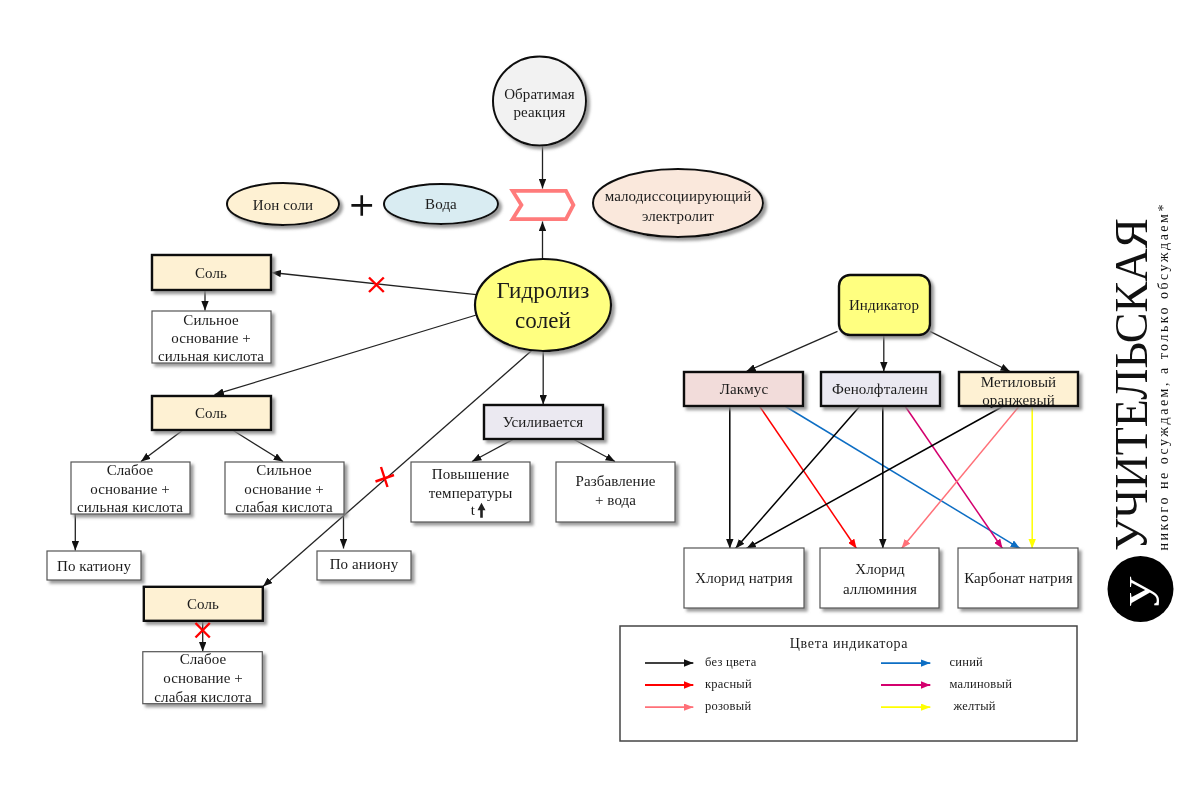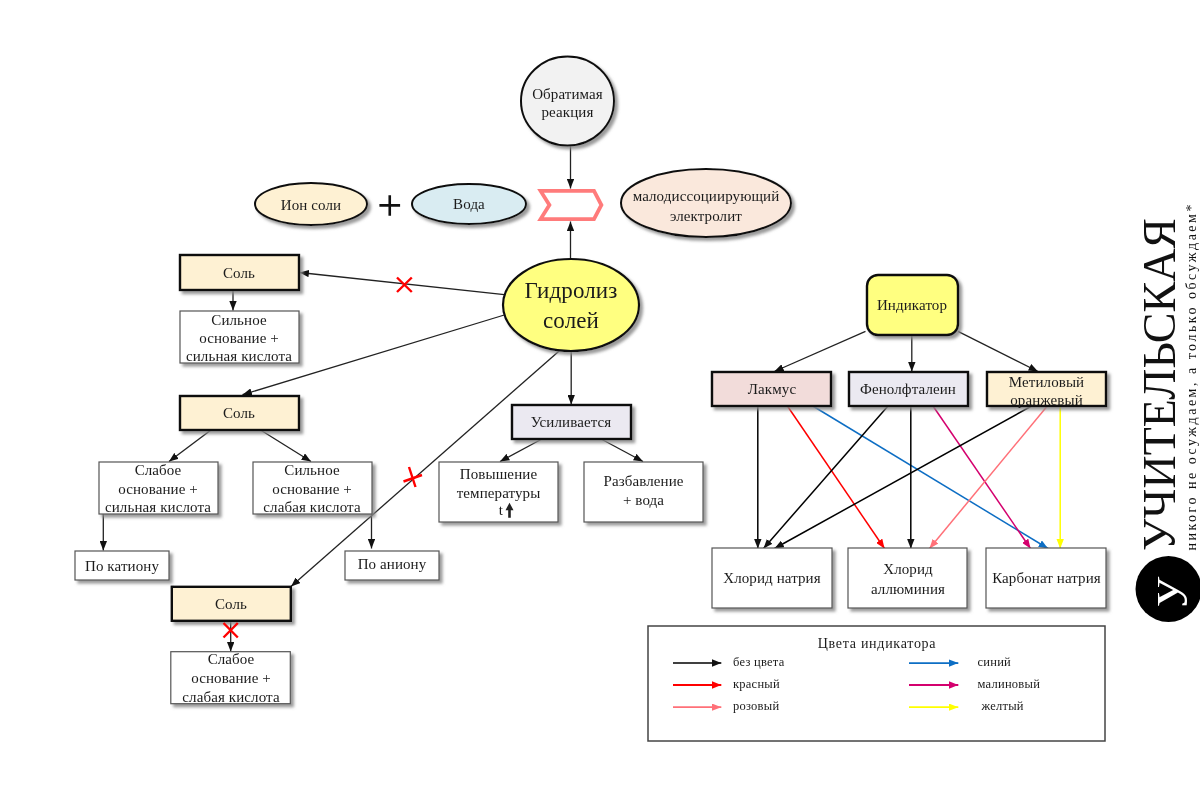--- a/index.html
+++ b/index.html
@@ -1,18 +1,18 @@
 <!DOCTYPE html>
 <html><head>
 <meta charset="utf-8">
 <title>Гидролиз солей</title>
 <style>
   html,body{margin:0;padding:0;background:#ffffff;}
   body{width:1200px;height:803px;overflow:hidden;font-family:"Liberation Serif",serif;}
-  #stage{position:relative;width:1084px;height:803px;background:#fff;margin-left:28px;}
+  #stage{position:relative;width:1084px;height:803px;background:#fff;}
   svg#diagram{display:block;width:1200px;height:803px;}
   text{font-family:"Liberation Serif",serif;}
   .nt{text-anchor:middle;dominant-baseline:central;letter-spacing:0.1px;}
 </style>
 </head>
 <body>
 
 <div id="stage">
   <svg id="diagram" viewBox="0 0 1200 803" fill="#1b1b1b" xmlns="http://www.w3.org/2000/svg">
     <defs>

